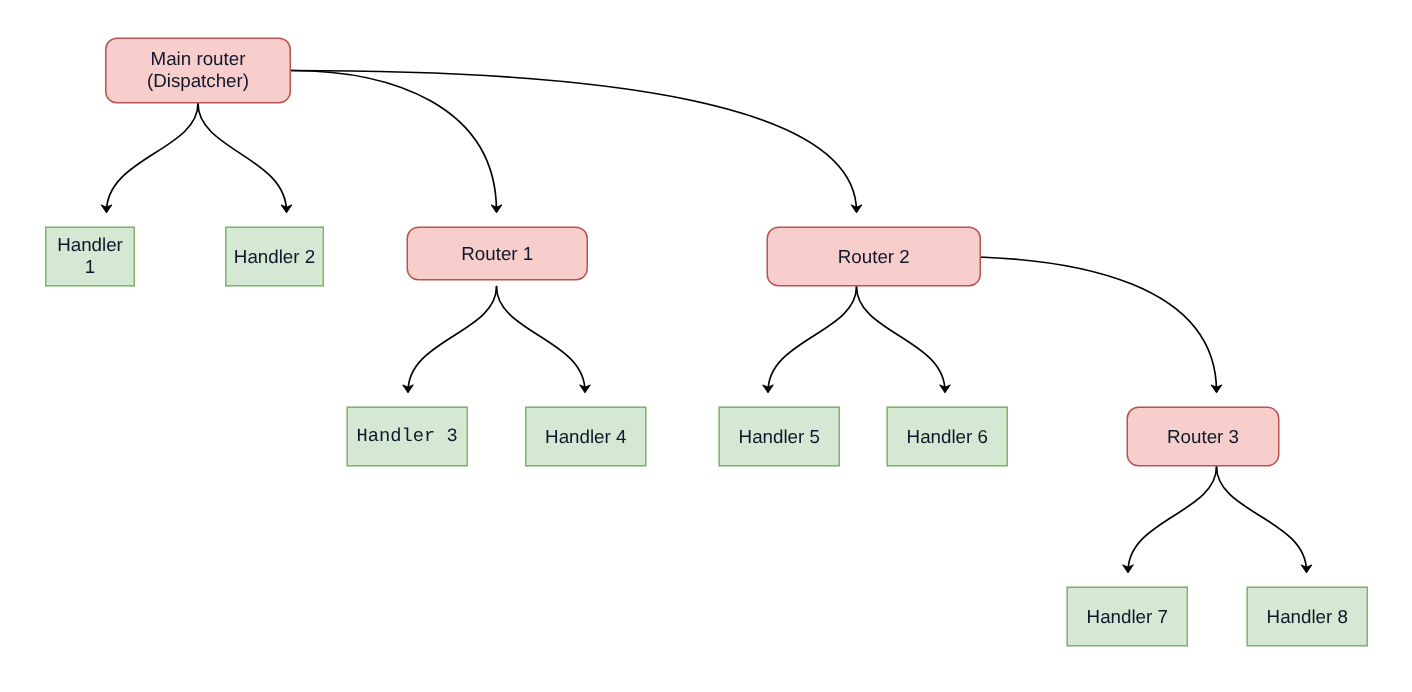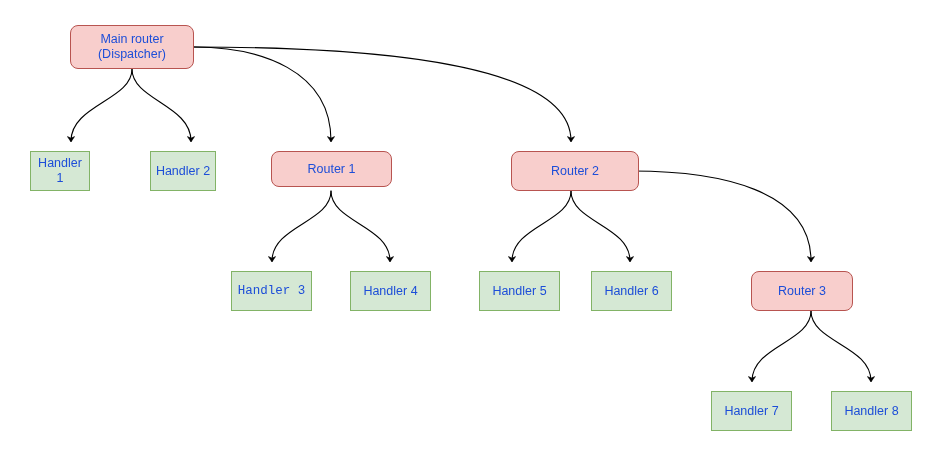--- a/index.html
+++ b/index.html
@@ -26,21 +26,21 @@
   }
   .node {
     position: absolute;
     box-sizing: border-box;
     display: flex;
     align-items: center;
     justify-content: center;
     text-align: center;
     font-size: 12.5px;
     line-height: 15px;
-    color: #1d4ed8;
+    color: #0f172a;
     z-index: 2;
     white-space: pre-line;
   }
   .node.router {
     background: #f8cecc;
     border: 1px solid #b85450;
     border-radius: 8px;
   }
   .node.handler {
     background: #d5e8d4;
@@ -77,21 +77,21 @@
         <path d="M 811 311 C 811 342 871 346 871 381" stroke="#000000" marker-end="url(#arrowhead)"></path>
       </g>
   </svg>
 
   <div id="node-layer">
       <div class="node router" style="left: 70px; top: 25px; width: 124px; height: 44px; background: rgb(248, 206, 204); border-color: rgb(184, 84, 80);"><span class="node-label">Main router
 (Dispatcher)</span></div>
       <div class="node handler" style="left: 30px; top: 151px; width: 60px; height: 40px; background: rgb(213, 232, 212); border-color: rgb(130, 179, 102);"><span class="node-label">Handler 1</span></div>
       <div class="node handler" style="left: 150px; top: 151px; width: 66px; height: 40px; background: rgb(213, 232, 212); border-color: rgb(130, 179, 102);"><span class="node-label">Handler 2</span></div>
       <div class="node router" style="left: 271px; top: 151px; width: 121px; height: 36px; background: rgb(248, 206, 204); border-color: rgb(184, 84, 80);"><span class="node-label">Router 1</span></div>
-      <div class="node router" style="left: 511px; top: 151px; width: 128px; height: 40px; background: rgb(248, 206, 204); border-color: rgb(184, 84, 80);"><span class="node-label">Router 2</span></div>
+      <div class="node router" style="left: 511px; top: 151px; width: 143px; height: 40px; background: rgb(248, 206, 204); border-color: rgb(184, 84, 80);"><span class="node-label">Router 2</span></div>
       <div class="node handler" style="left: 231px; top: 271px; width: 81px; height: 40px; background: rgb(213, 232, 212); border-color: rgb(130, 179, 102); font-family: Liberation Mono, monospace;"><span class="node-label">Handler 3</span></div>
       <div class="node handler" style="left: 350px; top: 271px; width: 81px; height: 40px; background: rgb(213, 232, 212); border-color: rgb(130, 179, 102);"><span class="node-label">Handler 4</span></div>
       <div class="node handler" style="left: 479px; top: 271px; width: 81px; height: 40px; background: rgb(213, 232, 212); border-color: rgb(130, 179, 102); align-items: center;"><span class="node-label">Handler 5</span></div>
       <div class="node handler" style="left: 591px; top: 271px; width: 81px; height: 40px; background: rgb(213, 232, 212); border-color: rgb(130, 179, 102);"><span class="node-label">Handler 6</span></div>
       <div class="node router" style="left: 751px; top: 271px; width: 102px; height: 40px; background: rgb(248, 206, 204); border-color: rgb(184, 84, 80);"><span class="node-label">Router 3</span></div>
       <div class="node handler" style="left: 711px; top: 391px; width: 81px; height: 40px; background: rgb(213, 232, 212); border-color: rgb(130, 179, 102);"><span class="node-label">Handler 7</span></div>
       <div class="node handler" style="left: 831px; top: 391px; width: 81px; height: 40px; background: rgb(213, 232, 212); border-color: rgb(130, 179, 102);"><span class="node-label">Handler 8</span></div>
     </div>
 
 </div>

